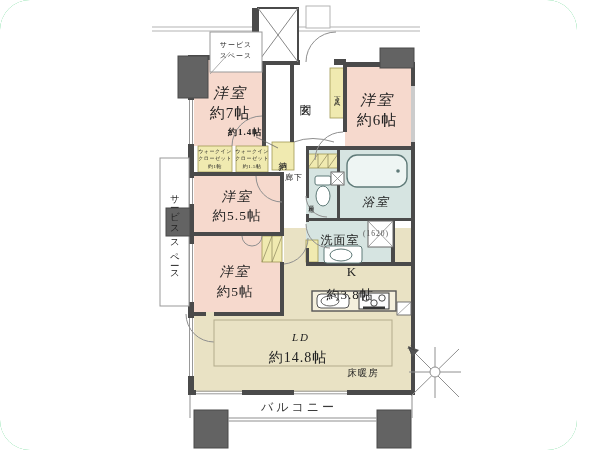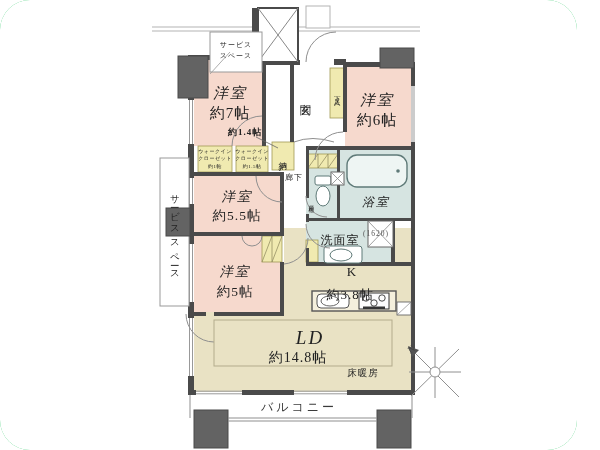--- a/index.html
+++ b/index.html
@@ -229,21 +229,21 @@
 
   <div class="lbl room" style="left:237px;top:197px;font-size:13.5px;">洋室</div>
   <div class="lbl" style="left:237px;top:216px;font-size:13.5px;text-align:right;">約5.5帖</div>
 
   <div class="lbl room" style="left:235px;top:272px;font-size:13.5px;">洋室</div>
   <div class="lbl" style="left:235px;top:292px;font-size:13.5px;">約5帖</div>
 
   <div class="lbl" style="left:352px;top:271px;font-size:13px;">K</div>
   <div class="lbl" style="left:350px;top:294px;font-size:13px;">約3.8帖</div>
 
-  <div class="lbl room" style="left:310px;top:337px;font-size:19px;">LD</div>
+  <div class="lbl room" style="left:301px;top:337px;font-size:11px;">LD</div>
   <div class="lbl" style="left:298px;top:358px;font-size:14px;">約14.8帖</div>
   <div class="lbl" style="left:363px;top:374px;font-size:9.5px;">床暖房</div>
 
   <div class="lbl gray" style="left:299px;top:407px;font-size:12px;letter-spacing:3px;">バルコニー</div>
 
   <div class="lbl vert" style="left:174px;top:232px;font-size:9.5px;letter-spacing:3px;">サービススペース</div>
 
   <div class="lbl rot" style="left:412px;top:349px;font-size:10px;font-weight:bold;color:#444;">N</div>
 
 </div>

